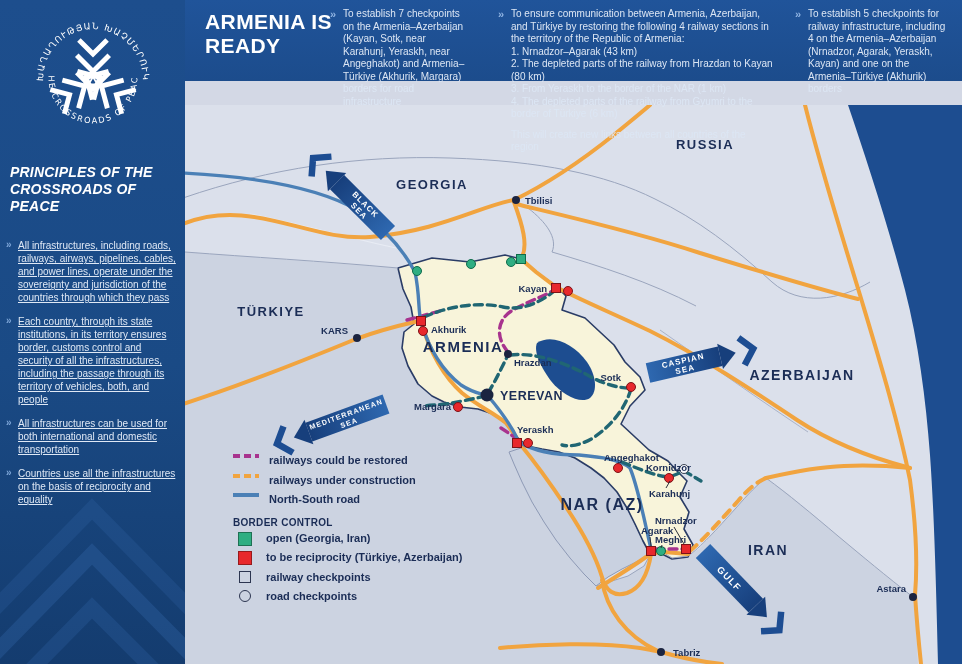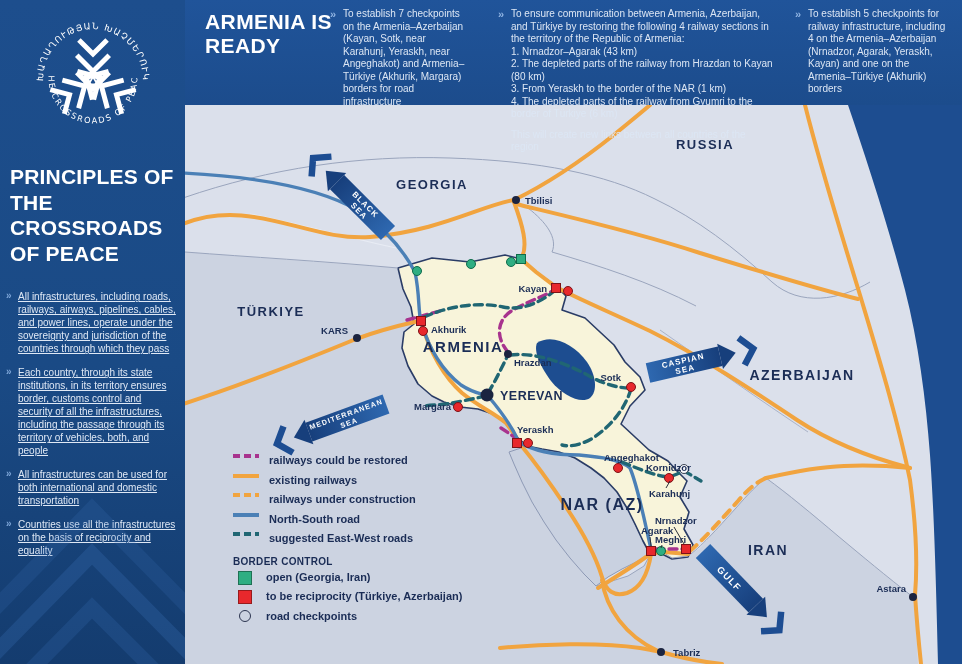--- a/index.html
+++ b/index.html
@@ -1,29 +1,29 @@
 <!DOCTYPE html>
 <html><head>
 <meta charset="utf-8">
 <style>
   html,body{margin:0;padding:0;background:#fff;}
   .stage{position:relative;width:962px;height:664px;overflow:hidden;background:#d3d8e5;font-family:"Liberation Sans",sans-serif;}
   
   .sidebar{position:absolute;left:0;top:0;width:185px;height:664px;background:linear-gradient(180deg,#1d4e8d 0%,#1a4a85 55%,#143c6f 100%);color:#e9eff8;z-index:5;}
   .logo{display:block;margin:14px auto 0;width:130px;height:130px;}
   .logo text{fill:#fff;font-family:"DejaVu Sans",sans-serif;}
-  .sidebar h1{margin:20px 10px 0;font-size:21px;line-height:1.22;letter-spacing:.2px;color:#fff;font-weight:bold;}
+  .sidebar h1{margin:20px 10px 0;font-size:14px;line-height:1.22;letter-spacing:.2px;color:#fff;font-weight:bold;font-style:italic;}
   .principles{margin-top:24px;padding:0 8px 0 6px;}
   .prow{display:flex;margin-bottom:11px;}
   .prow .chev{flex:0 0 12px;color:#7ea6d8;font-weight:bold;font-size:10px;line-height:1.2;}
   .prow .ptxt{font-size:10px;line-height:1.3;color:#dfe8f5;text-decoration:underline;}
   .closing{padding:2px 8px 0 18px;font-size:8.9px;line-height:1.3;color:#dfe8f5;}
   .watermark{position:absolute;left:0;bottom:0;width:185px;height:230px;opacity:.28;}
   
-  .topbar{position:absolute;left:185px;top:0;width:777px;height:105px;background:linear-gradient(180deg,#20549a 0%,#1c4c8c 100%);color:#dce6f4;z-index:4;}
+  .topbar{position:absolute;left:185px;top:0;width:777px;height:81px;background:linear-gradient(180deg,#20549a 0%,#1c4c8c 100%);color:#dce6f4;z-index:4;}
   .topbar h2{position:absolute;left:20px;top:10px;width:150px;margin:0;font-size:21px;line-height:1.12;color:#fff;letter-spacing:.4px;font-weight:bold;}
   .hcol{position:absolute;top:8px;display:flex;}
   .hcol .chev{flex:0 0 13px;color:#8fb3e2;font-weight:bold;font-size:11px;line-height:1.2;}
   .hcol .htxt{font-size:10px;line-height:1.25;}
   .hcol1{left:145px;width:138px;}
   .hcol2{left:313px;width:278px;}
   .hcol3{left:610px;width:158px;}
   .hcol2 .hnote{margin-top:8px;}
   
   .map{position:absolute;left:185px;top:105px;width:777px;height:559px;}
@@ -274,43 +274,39 @@
           <text class="city-label" x="655" y="543" text-anchor="start">Meghri</text>
         </g>
     </svg>
 
     <div class="legend" id="legend">
         <div class="lrow">
           <span class="lswatch" style="background: repeating-linear-gradient(90deg, rgb(168, 51, 142) 0px, rgb(168, 51, 142) 7px, transparent 7px, transparent 11px);"></span>
           <span class="ltext">railways could be restored</span>
         </div>
         <div class="lrow">
-          <span class="lswatch" style="background: rgb(241, 164, 63);"></span>
-          <span class="ltext">existing railways</span>
-        </div>
-        <div class="lrow">
           <span class="lswatch" style="background: repeating-linear-gradient(90deg, rgb(241, 164, 63) 0px, rgb(241, 164, 63) 7px, transparent 7px, transparent 11px);"></span>
           <span class="ltext">railways under construction</span>
         </div>
         <div class="lrow">
           <span class="lswatch" style="background: rgb(75, 128, 182);"></span>
           <span class="ltext">North-South road</span>
         </div>
-        <div class="lrow">
-          <span class="lswatch" style="background: repeating-linear-gradient(90deg, rgb(32, 102, 115) 0px, rgb(32, 102, 115) 7px, transparent 7px, transparent 11px);"></span>
-          <span class="ltext">suggested East-West roads</span>
-        </div>
         <div class="lheading">BORDER CONTROL</div>
         <div class="lrow">
           <span class="lbox" style="background: rgb(47, 174, 130); border: 1px solid rgba(0, 0, 0, 0.35);"></span>
           <span class="ltext">open (Georgia, Iran)</span>
         </div>
         <div class="lrow">
           <span class="lbox" style="background: rgb(232, 40, 44); border: 1px solid rgba(0, 0, 0, 0.35);"></span>
           <span class="ltext">to be reciprocity (Türkiye, Azerbaijan)</span>
+        </div>
+        <div class="lrow">
+          <span class="lbox" style="border: 1.5px solid rgb(44, 53, 80); width: 10px; height: 10px; flex-basis: 10px; margin: 0px 15px 0px 6px;"></span>
+          <span class="ltext">railway checkpoints</span>
         </div>
         <div class="lrow">
           <span class="lbox" style="border: 1.5px solid rgb(44, 53, 80); width: 10px; height: 10px; flex-basis: 10px; margin: 0px 15px 0px 6px; border-radius: 50%;"></span>
           <span class="ltext">road checkpoints</span>
         </div>
       </div>
   </div>
 </div>
 
 </body></html>

